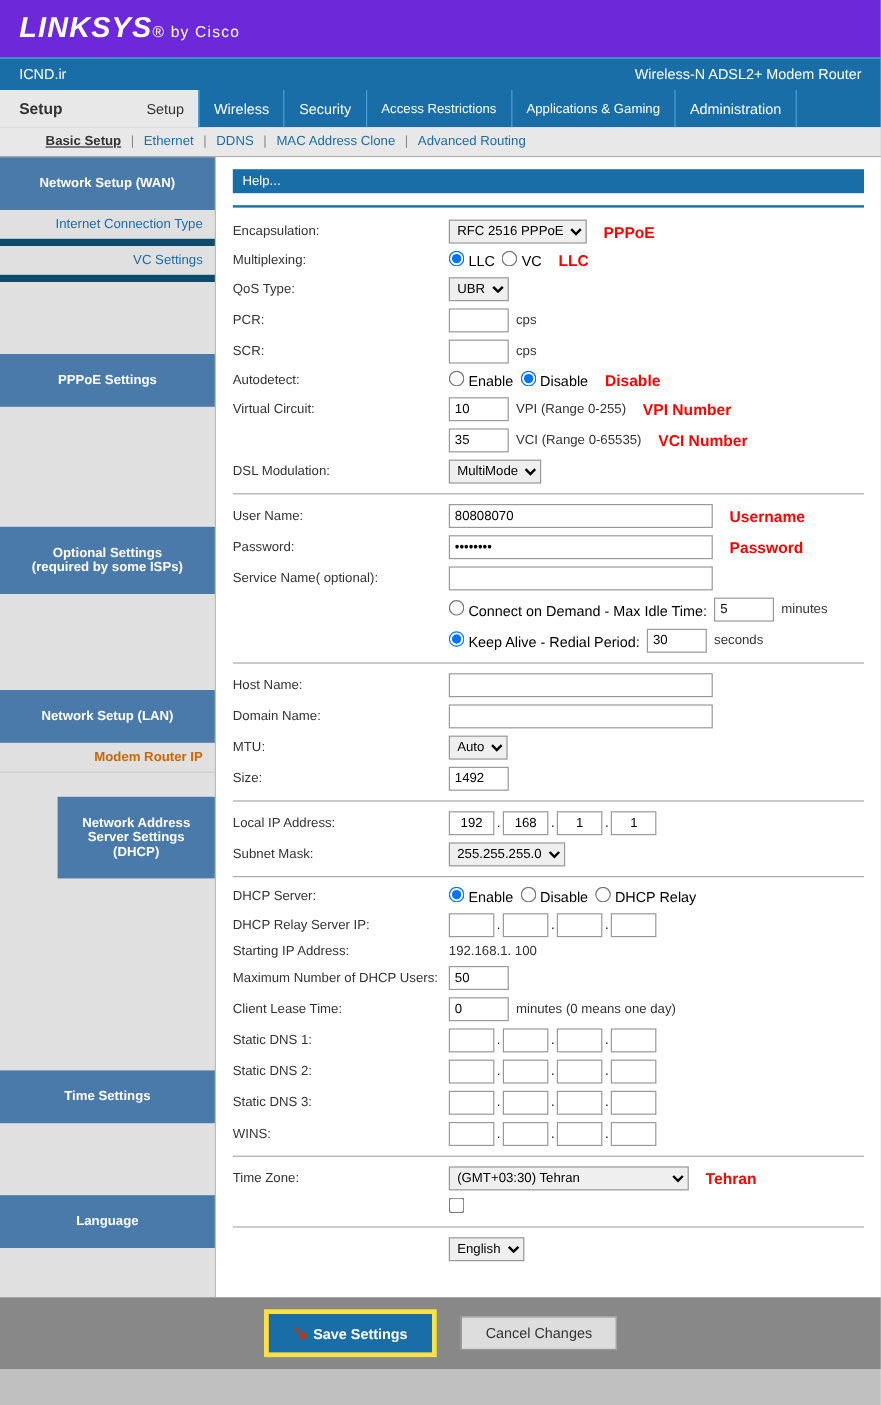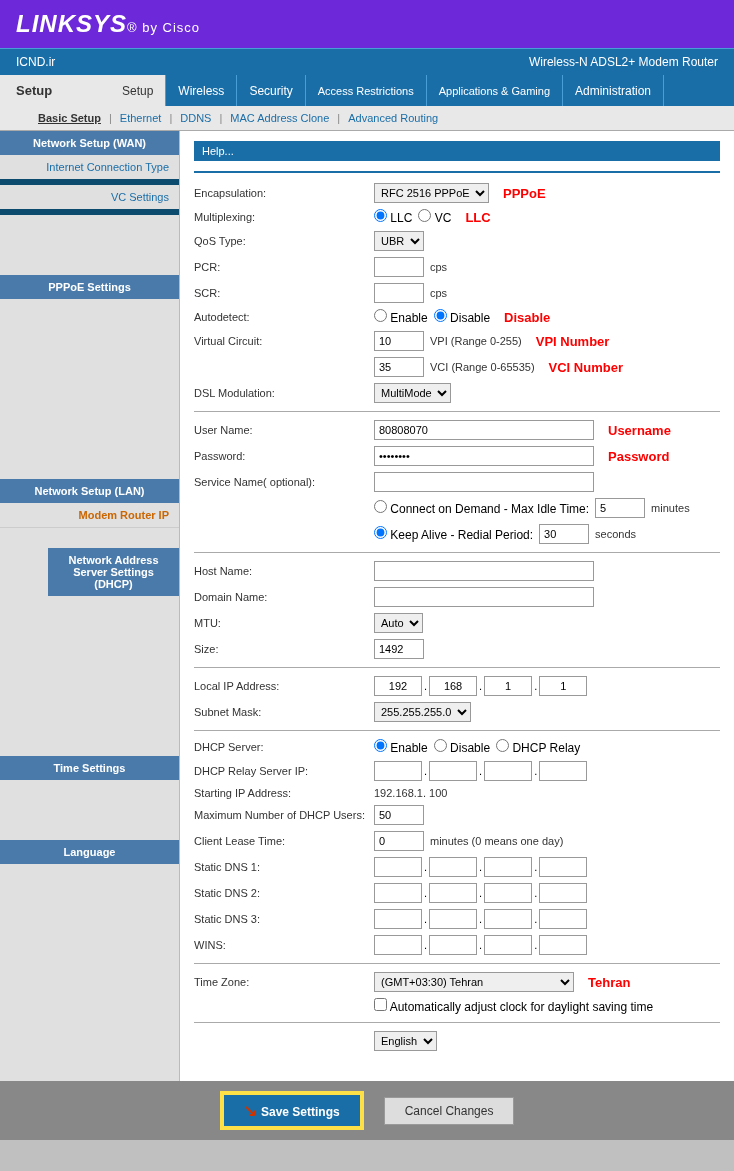--- a/index.html
+++ b/index.html
@@ -24,42 +24,42 @@
     .sub-nav { background: #e8e8e8; padding: 4px 8px; display: flex; align-items: center; border-bottom: 1px solid #aaa; }
     .sub-nav a { color: #1a6ea8; text-decoration: none; font-size: 11px; padding: 2px 6px; }
     .sub-nav a.active { color: #333; font-weight: bold; text-decoration: underline; margin-left: 24px; }
     .sub-nav .sep { color: #888; font-size: 11px; padding: 0 2px; }
 
     
     .main-layout { display: flex; background: #e8e8e8; }
 
     
     .sidebar { background: #e0e0e0; width: 180px; min-width: 180px; border-right: 1px solid #bbb; }
-    .sidebar-section { background: #4a7aaa; color: white; padding: 6px 10px; font-size: 11px; font-weight: bold; text-align: center; margin-top: 0; }
+    .sidebar-section { background: #4a7aaa; color: white; padding: 16px 10px; font-size: 11px; font-weight: bold; text-align: center; margin-top: 0; }
     .sidebar-item { padding: 6px 10px; color: #1a6ea8; font-size: 11px; text-align: right; cursor: pointer; border-bottom: 6px solid #0c4a6e; }
     .sidebar-item-2 { padding: 6px 10px; color: #cc6600; font-size: 11px; text-align: right; cursor: pointer; font-weight: bold; border-bottom: 1px solid #ccc; }
 
     
     .content { flex: 1; background: white; padding: 10px 14px; min-height: 900px; }
     .help-bar { background: #1a6ea8; color: white; padding: 4px 8px; font-size: 11px; margin-bottom: 10px; }
 
     
     .form-section { border-top: 2px solid #1a6ea8; padding: 10px 0; margin-bottom: 4px; }
     .form-row { display: flex; align-items: center; margin-bottom: 6px; }
     .form-label { width: 180px; min-width: 180px; color: #333; font-size: 11px; padding-right: 8px; }
     .form-control { display: flex; align-items: center; gap: 6px; flex-wrap: wrap; }
     .form-input { border: 1px solid #999; padding: 2px 4px; font-size: 11px; height: 20px; }
     .form-input-sm { width: 50px; }
     .form-input-xl { width: 220px; }
     select { border: 1px solid #999; padding: 1px 2px; font-size: 11px; height: 20px; }
     .text-red { color: red; font-weight: bold; font-size: 13px; margin-left: 8px; }
     .unit-text { font-size: 11px; color: #333; text-align: center; }
     .ip-group { display: flex; align-items: center; gap: 2px; }
     .ip-sep { font-size: 11px; }
-    .ip-box { width: 48px; border: 1px solid #999; padding: 2px 4px; font-size: 11px; height: 20px; text-align: center; }
+    .ip-box { width: 38px; border: 1px solid #999; padding: 2px 4px; font-size: 11px; height: 20px; text-align: center; }
 
     
     .section-divider { height: 1px; background: #aaa; margin: 8px 0; }
 
     
     .bottom-bar { background: #888; padding: 10px; display: flex; justify-content: center; gap: 20px; align-items: center; }
     .btn-save { background: #1a6ea8; color: white; border: 4px solid #fde047; padding: 6px 20px; font-size: 12px; cursor: pointer; font-weight: bold; }
     .btn-cancel { background: #ddd; color: #333; border: 1px solid #999; padding: 6px 20px; font-size: 12px; cursor: pointer; }
   </style>
 </head>
@@ -116,20 +116,22 @@
 
   <div class="sidebar">
     <div class="sidebar-section">Network Setup (WAN)</div>
     <div class="sidebar-item">Internet Connection Type</div>
     <div class="sidebar-item">VC Settings</div>
 
     <div style="height:60px;"></div>
     <div class="sidebar-section">PPPoE Settings</div>
     <div style="height:100px;"></div>
 
+    <div class="sidebar-section" style="white-space:pre-line;">Optional Settings
+(required by some ISPs)</div>
     <div style="height:80px;"></div>
 
     <div class="sidebar-section">Network Setup (LAN)</div>
     <div class="sidebar-item-2">Modem Router IP</div>
     <div style="height:20px;"></div>
     <div class="sidebar-section" style="white-space:pre-line;margin-left:48px;">Network Address
 Server Settings (DHCP)</div>
     <div style="height:160px;"></div>
     <div class="sidebar-section">Time Settings</div>
     <div style="height:60px;"></div>
@@ -419,21 +421,20 @@
           </select>
           <span class="text-red">Tehran</span>
         </div>
       </div>
 
       <div class="form-row">
         <div class="form-label"></div>
         <div class="form-control">
           <label>
             <input type="checkbox" style="">
-            <span>Automatically adjust clock for daylight saving time</span>
           </label>
         </div>
       </div>
 
       <div class="section-divider"></div>
 
       <div class="form-row">
         <div class="form-label"></div>
         <div class="form-control">
           <select>

